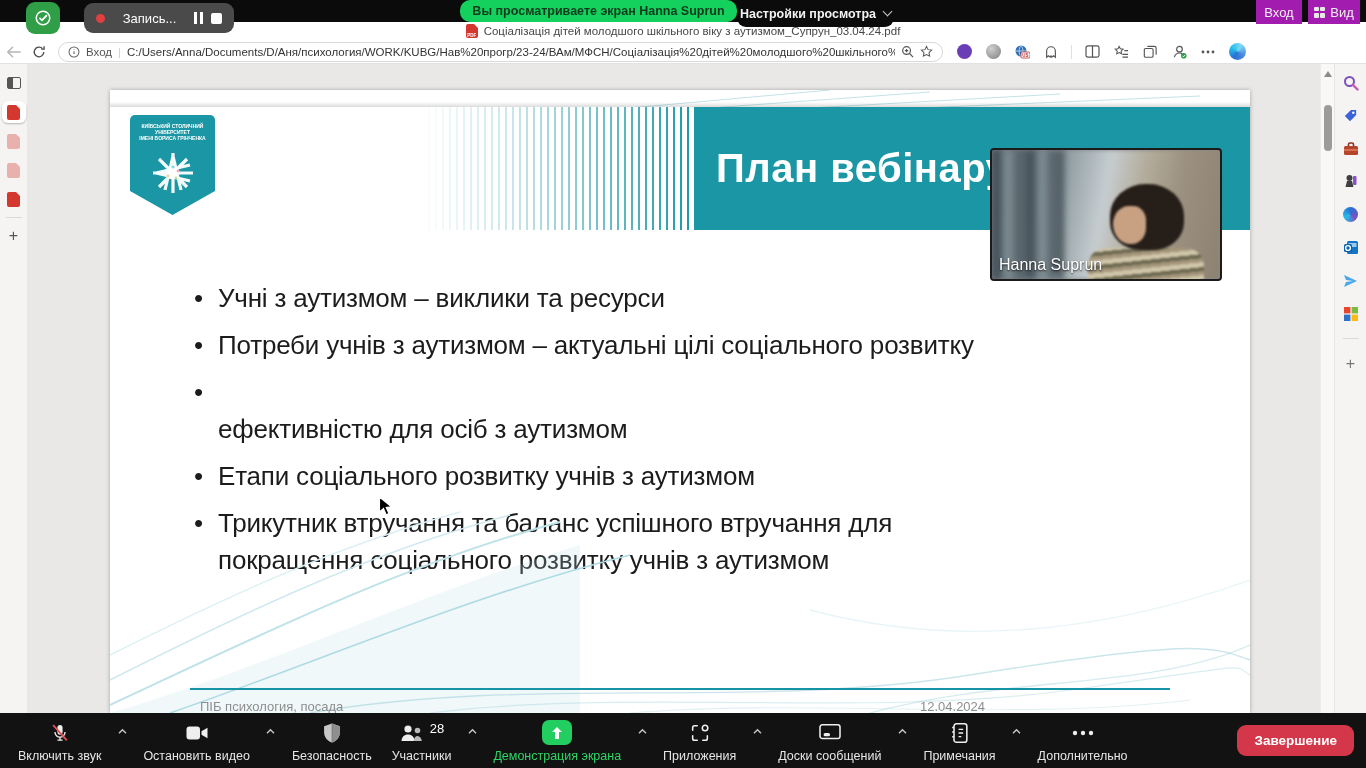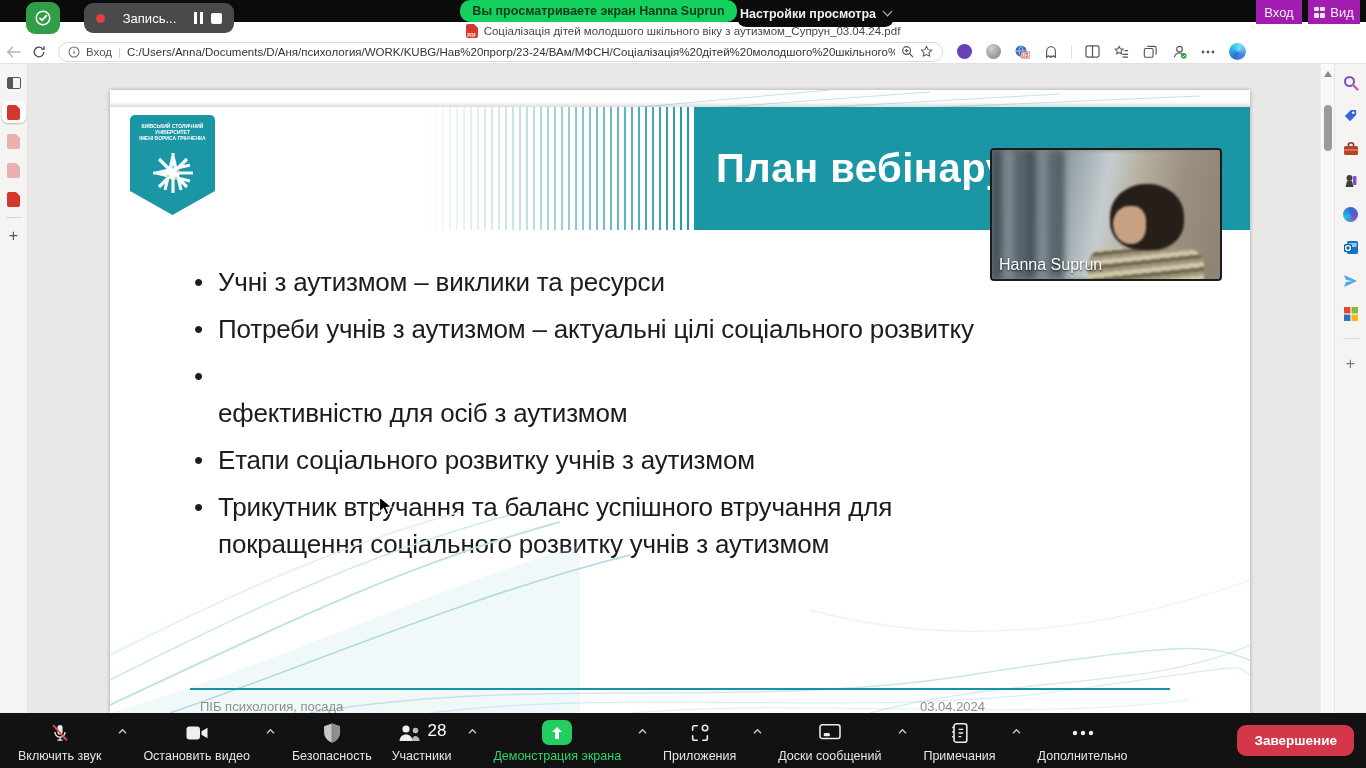--- a/index.html
+++ b/index.html
@@ -85,21 +85,21 @@
     background:repeating-linear-gradient(90deg, #1a96a4 0 2px, #fff 2px 7px); }
   .stripes::after { content:""; position:absolute; inset:0;
     background:linear-gradient(90deg, #fff 0%, rgba(255,255,255,.75) 35%, rgba(255,255,255,0) 100%); }
   .band-solid { position:absolute; left:570px; top:0; width:565px; height:123px; background:#1a96a4;
     display:flex; align-items:center; }
   .slide-title { color:#fff; font-size:40px; font-weight:bold; padding-left:20px; letter-spacing:.5px; }
   .logo { left:20px; top:25px; width:85px; height:100px; background:#1a96a4; border-radius:5px 5px 0 0;
     clip-path:polygon(0 0,100% 0,100% 76%,50% 100%,0 76%); display:flex; flex-direction:column; align-items:center; }
   .logo-text { color:#fff; font-size:5px; text-align:center; margin-top:8px; line-height:6px; width:70px; font-weight:bold; }
   .logo-star { margin-top:8px; }
-  .bullets { left:82px; top:174px; width:1045px; list-style:none; }
+  .bullets { left:82px; top:190px; width:1045px; list-style:none; }
   .bullets li { position:relative; padding-left:26px; font-size:26px; color:#1c1c1c; line-height:37px;
     margin-bottom:10px; letter-spacing:-0.2px; }
   .bullets li::before { content:"•"; position:absolute; left:2px; top:0; font-size:26px; color:#1c1c1c; }
   .footer-line { left:80px; top:598px; width:980px; height:2px; background:#1693a5; }
   .footer-txt { top:609px; font-size:13px; color:#8e8e8e; }
   .f-left { left:90px; } .f-right { left:810px; }
   .top-deco, .waves { pointer-events:none; }
   
   .webcam { left:990px; top:148px; width:232px; height:133px; z-index:15; background:#888;
     border:2px solid #1b1b1b; border-radius:4px; overflow:hidden; }
@@ -121,21 +121,21 @@
   
   .zoom-toolbar { left:0; top:713px; width:1366px; height:55px; background:#121212; z-index:40;
     display:flex; align-items:center; padding:0 12px; gap:8px; }
   .tb-btn { display:flex; flex-direction:column; align-items:center; gap:4px; padding:4px 6px 2px;
     cursor:pointer; }
   .tb-btn .ic { height:24px; display:flex; align-items:center; justify-content:center; gap:3px; }
   .tb-label { font-size:12.5px; color:#e6e6e6; white-space:nowrap; }
   .tb-label.green { color:#2fd566; }
   .tb-chev { width:14px; height:24px; display:flex; align-items:center; justify-content:center;
     align-self:flex-start; margin-top:6px; }
-  .count { color:#fff; font-size:17px; margin-left:2px; align-self:flex-start; }
+  .count { color:#fff; font-size:13px; margin-left:2px; align-self:flex-start; }
   .share-box { width:30px; height:25px; background:#23ce60; border-radius:7px; display:flex;
     align-items:center; justify-content:center; }
   .end-btn { margin-left:auto; height:31px; padding:0 17px; background:#d5374a; border-radius:9px;
     color:#fff; font-size:13.5px; font-weight:bold; display:flex; align-items:center; cursor:pointer; }
 </style>
 </head>
 <body>
 
 <div class="abs top-strip"></div>
 
@@ -338,21 +338,21 @@
     <path d="M60 253 C 200 205, 360 135, 520 95" stroke="#aedbe3" stroke-width="1.6" fill="none"></path>
     <path d="M200 253 C 420 215, 640 250, 860 215 S 1100 185 1140 200" stroke="rgba(140,200,210,.45)" stroke-width="1.4" fill="none"></path>
     <path d="M320 253 C 520 228, 760 258, 960 230 S 1120 205 1140 215" stroke="rgba(160,210,218,.4)" stroke-width="1.2" fill="none"></path>
     <path d="M520 253 C 700 238, 900 262, 1080 240" stroke="rgba(175,215,222,.35)" stroke-width="1.2" fill="none"></path>
     <path d="M700 150 C 850 190, 1000 170, 1140 120" stroke="rgba(190,225,232,.35)" stroke-width="1.3" fill="none"></path>
     <path d="M760 253 C 900 215, 1040 230, 1140 185" stroke="rgba(150,205,214,.4)" stroke-width="1.3" fill="none"></path>
   </svg>
 
   <div class="abs footer-line"></div>
   <div class="abs footer-txt f-left">ПІБ психология, посада</div>
-  <div class="abs footer-txt f-right">03.04.2024</div>
+  <div class="abs footer-txt f-right">12.04.2024</div>
 </div>
 
 <div class="abs scrollbar">
   <span class="sb-up"></span>
   <span class="sb-thumb"></span>
 </div>
 
 <div class="abs edge-sidebar">
   <span class="sb-ico">
     <svg width="16" height="16" viewBox="0 0 16 16">

